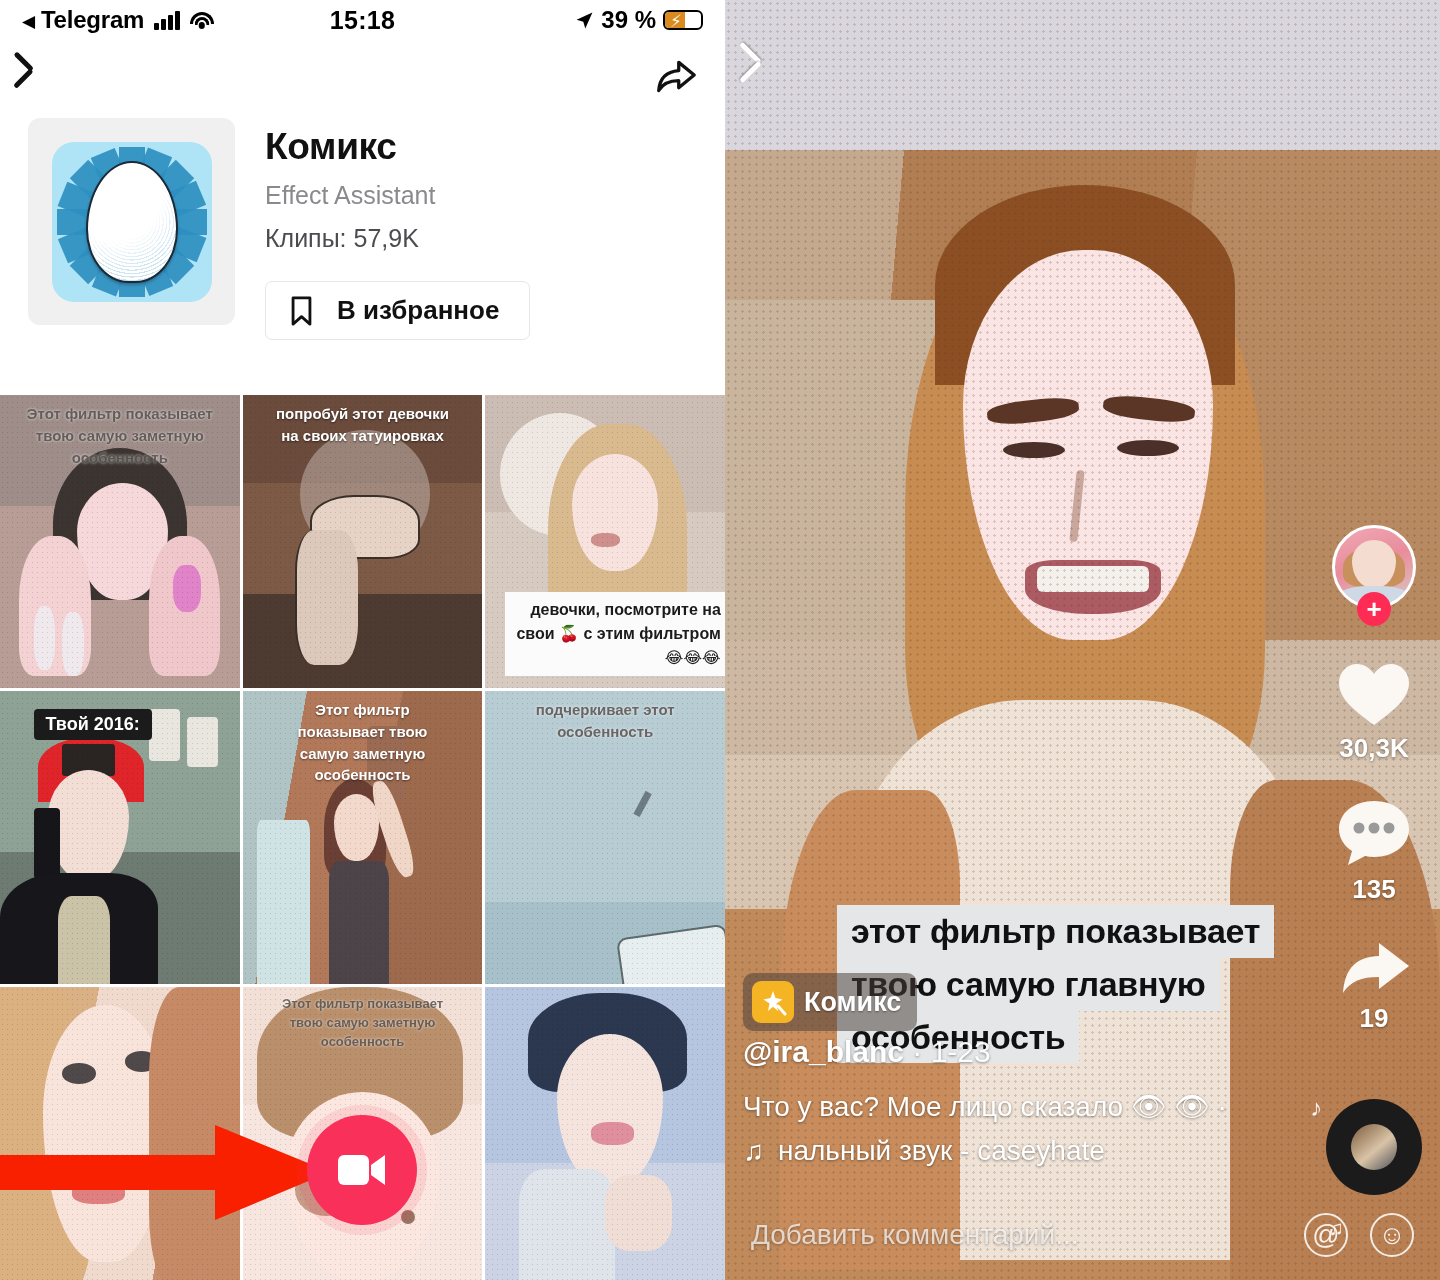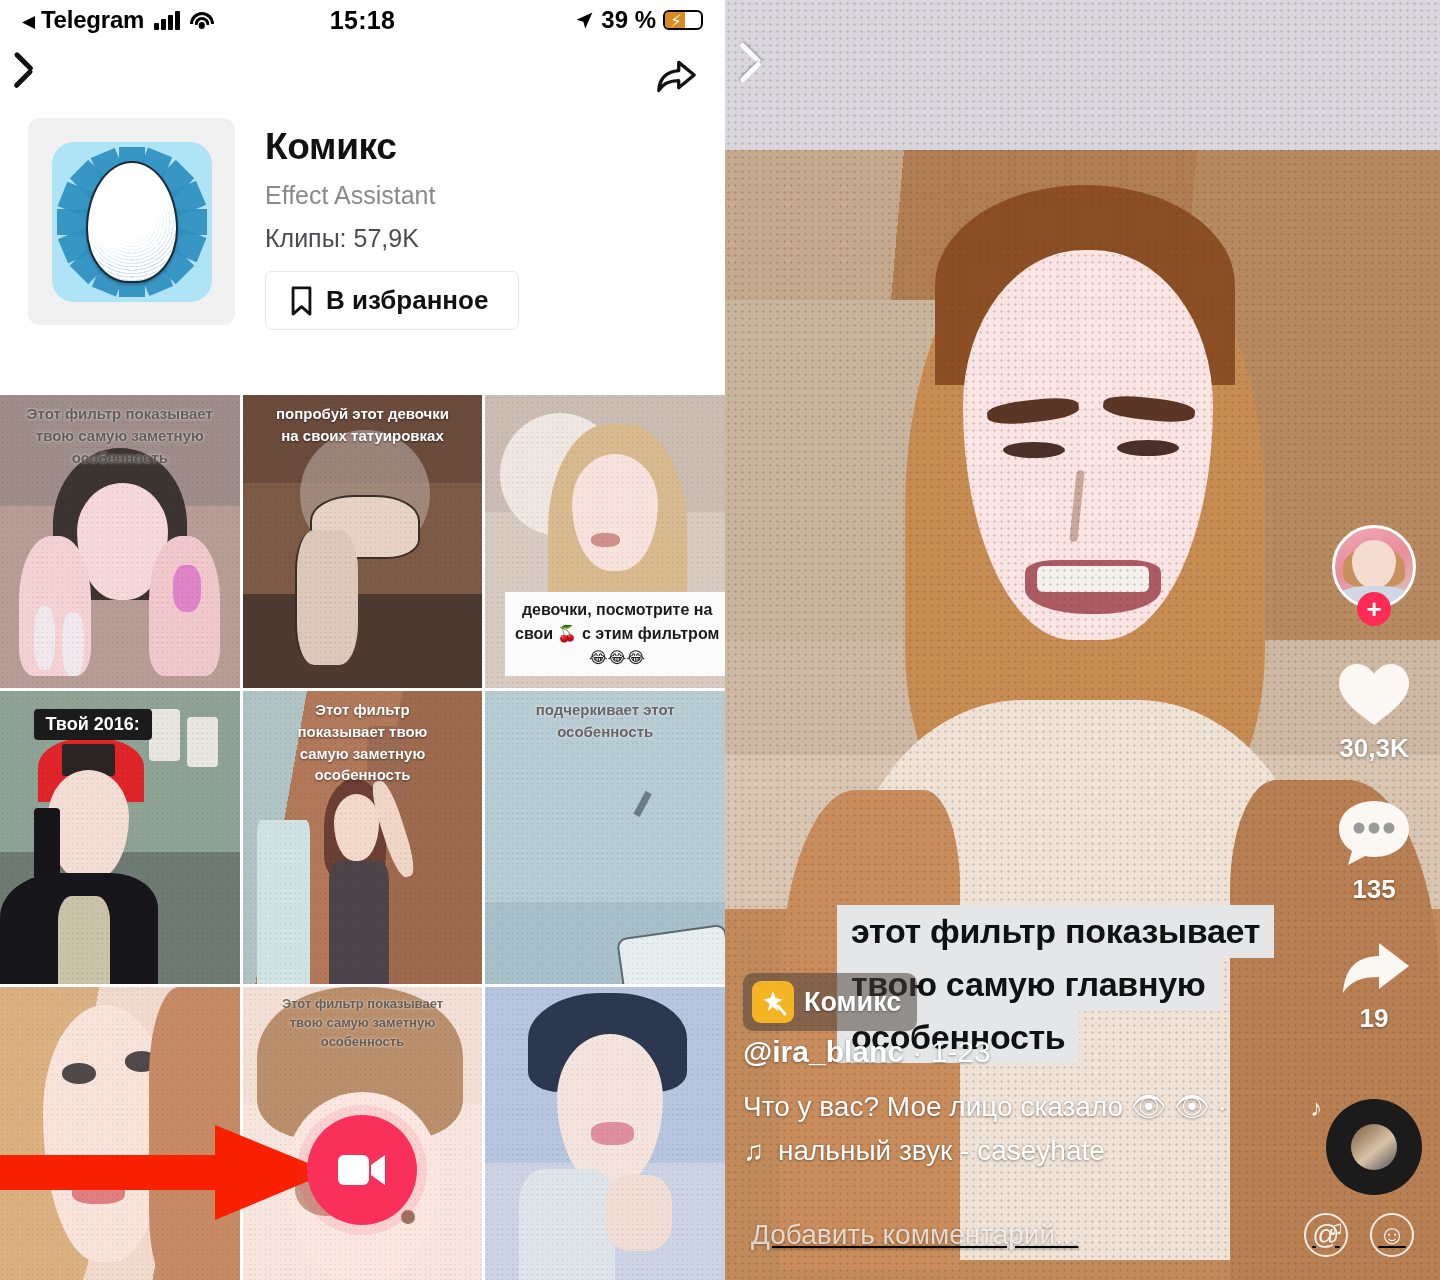--- a/index.html
+++ b/index.html
@@ -54,21 +54,21 @@
             width:92px; height:122px; border-radius:50% 50% 46% 46% / 56% 56% 44% 44%;
             background:
               radial-gradient(circle at 32% 28%, #ffffff 0 42%, rgba(255,255,255,0) 72%),
               repeating-radial-gradient(circle at 50% 50%, #cfe6f2 0 1.1px, #ffffff 1.2px 3.4px),
               #fff;
             border:2.5px solid #1b2a36; box-shadow:0 2px 3px rgba(0,0,0,.25);}
   .eff-meta{ padding-top:8px; }
   .eff-title{ font-size:37px; font-weight:700; color:#111; letter-spacing:-.3px; }
   .eff-sub{ font-size:25px; color:#8a8a8e; margin-top:13px; }
   .eff-clips{ font-size:25px; color:#4c4c50; margin-top:14px; }
-  .fav-btn{ margin-top:18px; display:inline-flex; align-items:center; gap:13px;
+  .fav-btn{ margin-top:28px; display:inline-flex; align-items:center; gap:24px;
             border:1.6px solid #e6e6e8; border-radius:7px; padding:13px 30px 13px 24px;
             background:#fff; cursor:pointer; }
   .fav-btn .lbl{ font-size:26px; font-weight:700; color:#111; }
 
   
   .grid{ position:absolute; left:0; top:395px; width:725px; height:885px;
          display:grid; grid-template-columns:repeat(3,1fr); grid-template-rows:repeat(3,1fr);
          gap:3px; background:#fff; }
   .tile{ position:relative; overflow:hidden; background:#b8a99c; }
   .cap{ position:absolute; left:0; right:0; top:8px; text-align:center; padding:0 10px;
@@ -145,21 +145,21 @@
   .user-row{ position:absolute; left:18px; top:1035px; z-index:5; color:#fff;
              font-size:30px; font-weight:700; text-shadow:0 1px 3px rgba(0,0,0,.45); }
   .user-row .dt{ font-weight:400; opacity:.95; }
   .desc{ position:absolute; left:18px; top:1090px; width:600px; z-index:5; color:#fff;
          font-size:28px; text-shadow:0 1px 3px rgba(0,0,0,.45); }
   .music{ position:absolute; left:18px; top:1135px; z-index:5; color:#fff;
           font-size:28px; display:flex; align-items:center; gap:14px;
           text-shadow:0 1px 3px rgba(0,0,0,.45); }
 
   .cbar{ position:absolute; left:0; right:0; bottom:0; height:90px; z-index:6;
-         display:flex; align-items:center; padding:0 26px;text-decoration:underline; }
+         display:flex; align-items:center; padding:0 26px; }
   .cbar-ph{ color:rgba(255,255,255,.72); font-size:28px; flex:1;
             text-shadow:0 1px 3px rgba(0,0,0,.35); }
   .cbar-ic{ width:44px; height:44px; border-radius:50%; border:2.5px solid rgba(255,255,255,.85);
             display:flex; align-items:center; justify-content:center; color:rgba(255,255,255,.9);
             font-size:27px; margin-left:22px; cursor:pointer;}
 </style>
 </head>
 <body>
 
 <div class="screen">
@@ -253,21 +253,21 @@
         <div class="cap cap-lt" style="white-space:pre-line">попробуй этот девочки
 на своих татуировках</div>
       </div>
 
       <div class="tile" style="background:linear-gradient(#cbbdb3 0 40%,#d6cac1 40% 100%)">
         <div class="sh" style="left:6%;top:6%;width:50%;height:42%;border-radius:50%;background:#efe7e2"></div>
         <div class="hair" style="left:26%;top:10%;width:58%;height:82%;border-radius:44% 44% 10% 10%;background:#d9b98e"></div>
         <div class="face" style="left:36%;top:20%;width:36%;height:40%;background:#f7e2dd"></div>
         <div class="sh" style="left:44%;top:47%;width:12%;height:5%;border-radius:40%;background:#cf8f8c"></div>
         <div class="ht"></div>
-        <div class="cap-white" style="left:8%;right:-2%;bottom:4%;white-space:pre-line;text-align:center">девочки, посмотрите на
+        <div class="cap-white" style="left:8%;right:-2%;bottom:4%;white-space:pre-line;text-align:right">девочки, посмотрите на
 свои 🍒 с этим фильтром
 😂😂😂</div>
       </div>
 
       <div class="tile" style="background:linear-gradient(#8fa296 0 55%,#6d7b72 55% 100%)">
         <div class="sh" style="left:62%;top:6%;width:13%;height:18%;border-radius:4px;background:#e9e6e0"></div>
         <div class="sh" style="left:78%;top:9%;width:13%;height:17%;border-radius:4px;background:#e9e6e0"></div>
         <div class="hair" style="left:16%;top:16%;width:44%;height:22%;border-radius:45% 45% 0 0;background:#e0252a"></div>
         <div class="sh" style="left:26%;top:18%;width:22%;height:11%;border-radius:3px;background:#2a2522"></div>
         <div class="face" style="left:20%;top:27%;width:34%;height:38%;background:#f3ded5"></div>

